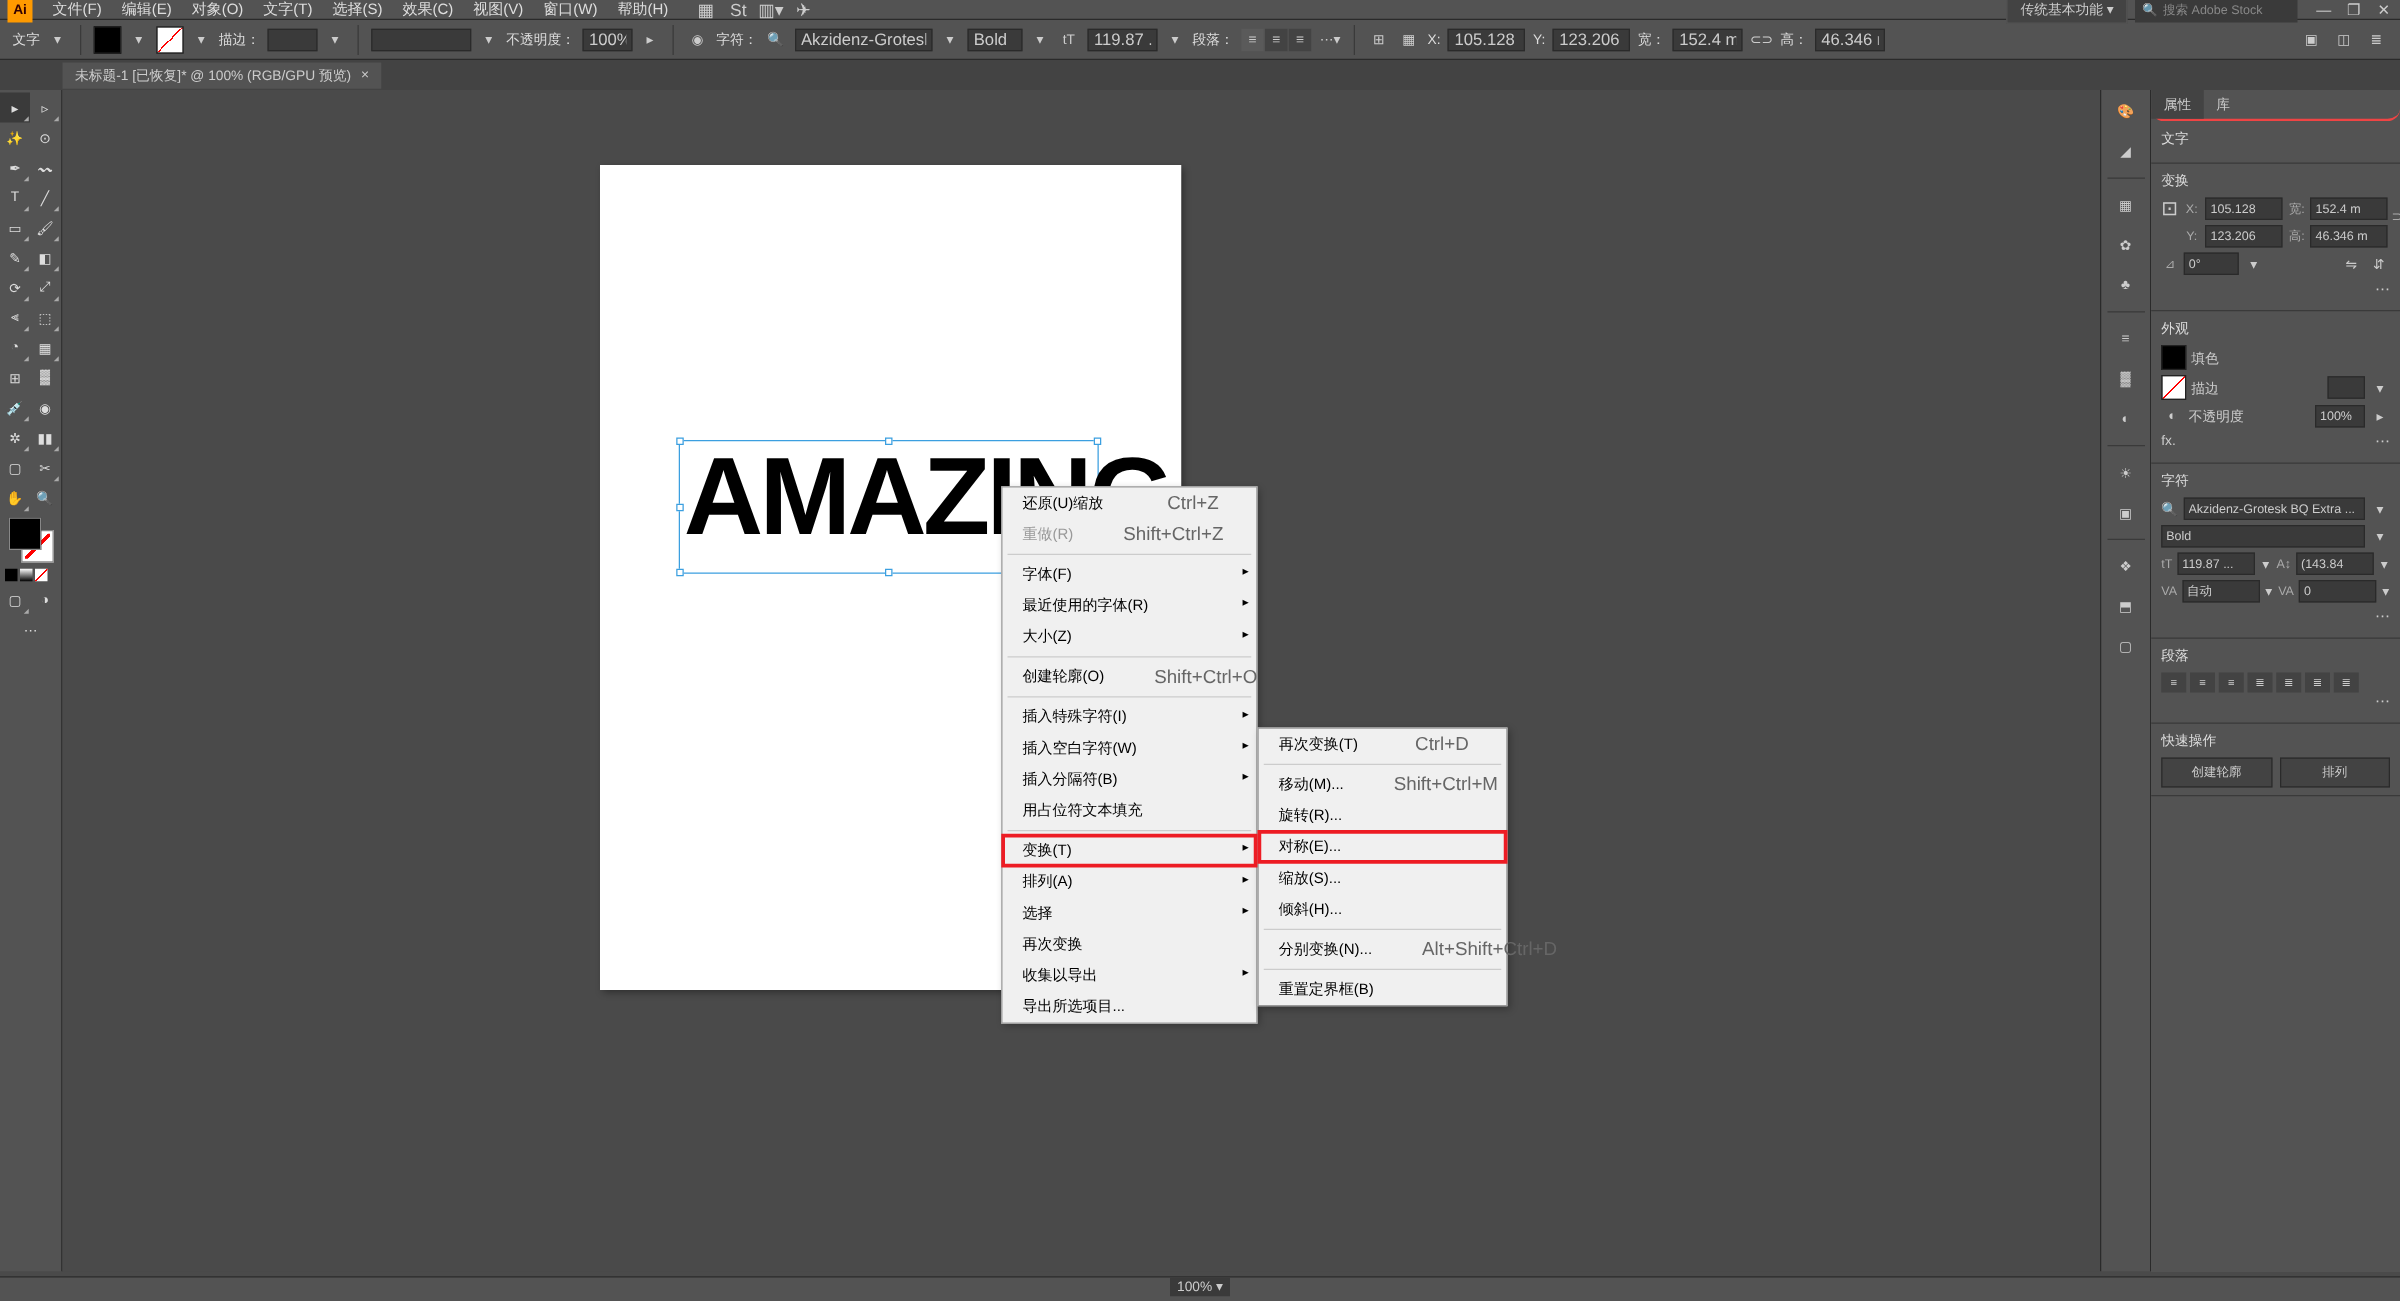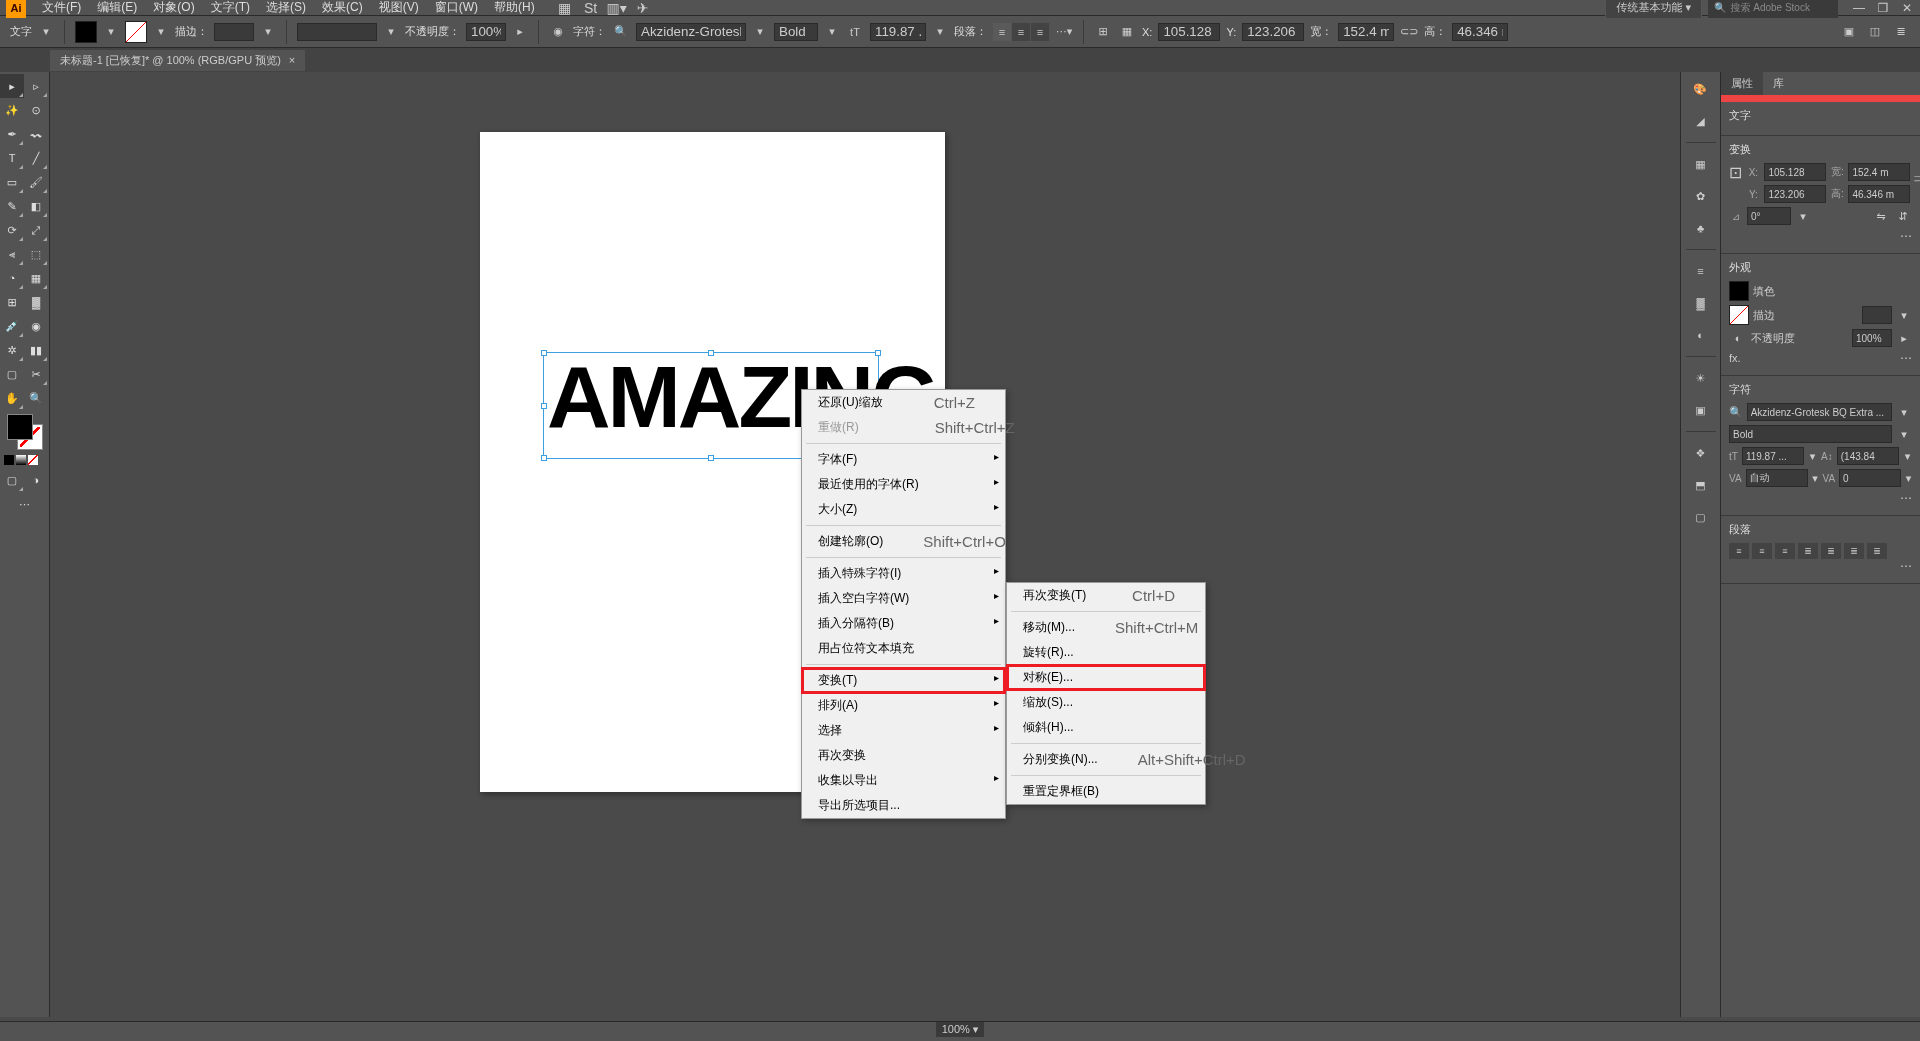--- a/index.html
+++ b/index.html
@@ -49,34 +49,34 @@
 .artboard { position:absolute; left:430px; top:60px; width:465px; height:660px; background:#fff; box-shadow:2px 2px 6px rgba(0,0,0,.4); }
 .text-box { position:absolute; left:493px; top:280px; width:336px; height:107px; border:1px solid #3b9fe0; }
 .text-box .handle { width:6px; height:6px; background:#fff; border:1px solid #3b9fe0; position:absolute; }
 .h-tl{top:-3px;left:-3px}.h-tc{top:-3px;left:calc(50% - 3px)}.h-tr{top:-3px;right:-3px}
 .h-ml{top:calc(50% - 3px);left:-3px}.h-mr{top:calc(50% - 3px);right:-3px}
 .h-bl{bottom:-3px;left:-3px}.h-bc{bottom:-3px;left:calc(50% - 3px)}.h-br{bottom:-3px;right:-3px}
 .big-text { font-family:Arial Black,Arial,sans-serif; font-weight:900; font-size:88px; letter-spacing:-3px; color:#000; position:absolute; left:3px; top:0; line-height:1; white-space:nowrap; }
 
 .context-menu { position:absolute; background:#f0f0f0; border:1px solid #999; box-shadow:2px 2px 6px rgba(0,0,0,.3); font-size:12px; color:#000; }
 .cm-item { padding:4px 30px 4px 16px; display:flex; justify-content:space-between; align-items:flex-start; cursor:pointer; position:relative; white-space:nowrap; }
-.cm-item.disabled { color:#999;gap:36px; }
+.cm-item.disabled { color:#999; }
 .cm-item.highlighted { outline:3px solid #ed1c24; outline-offset:-2px; z-index:1; }
 .cm-sep { height:1px; background:#ccc; margin:3px 4px; }
 .cm-shortcut { color:#666; font-size:15px; margin-left:40px; }
 .cm-arrow { position:absolute; right:6px; font-size:10px; }
 .ctx1 { left:751px; top:317px; width:205px; }
 .ctx2 { left:956px; top:510px; width:200px; }
 
 .right-dock { width:40px; background:#535353; border-left:1px solid #2a2a2a; display:flex; flex-direction:column; align-items:center; padding-top:6px; gap:10px; }
 .dock-icon { width:22px; height:22px; display:flex; align-items:center; justify-content:center; color:#ccc; }
 .dock-sep { width:30px; height:1px; background:#3a3a3a; }
 
 .prop-panel { width:200px; background:#535353; border-left:1px solid #2a2a2a; font-size:11px; color:#ccc; overflow-y:auto; }
-.pp-tabs { display:flex; border-bottom:7px solid #ef4444; }
+.pp-tabs { display:flex; border-bottom:2px solid #ef4444;border-radius:10px; }
 .pp-tab { padding:4px 10px; cursor:pointer; }
 .pp-tab.active { background:#434343; }
 .pp-section { padding:6px 8px; border-bottom:1px solid #3a3a3a; }
 .pp-title { font-size:11px; margin-bottom:6px; color:#ddd; }
 .pp-row { display:flex; align-items:center; gap:4px; margin-bottom:4px; }
 .pp-input { background:#3a3a3a; border:1px solid #2a2a2a; color:#ccc; width:62px; height:18px; padding:0 3px; font-size:10px; }
 .pp-lbl { width:14px; text-align:center; color:#aaa; font-size:10px; }
 .pp-swatch { width:20px; height:20px; border:1px solid #222; }
 .pp-align-row { display:flex; gap:3px; flex-wrap:wrap; }
 .pp-align-btn { width:20px; height:16px; background:#434343; display:flex; align-items:center; justify-content:center; font-size:9px; }
@@ -503,20 +503,27 @@
         <div class="pp-align-btn">≡</div>
         <div class="pp-align-btn">≣</div>
         <div class="pp-align-btn">≣</div>
         <div class="pp-align-btn">≣</div>
         <div class="pp-align-btn">≣</div>
       </div>
       <div class="pp-row">
           <span class="pp-menu-icon">⋯</span>
         </div>
     </div>
+    <div class="pp-section">
+      <div class="pp-title">快速操作</div>
+      <div class="pp-action-row">
+        <div class="pp-action-btn">创建轮廓</div>
+        <div class="pp-action-btn">排列</div>
+      </div>
+    </div>
   </div>
 </div>
 
 <div class="status-bar">
   <div class="sb-zoom"><span>100%</span> ▾</div>
   <div class="sb-nav">
     <div class="sb-nav-btn">|◂</div>
     <div class="sb-nav-btn">◂</div>
     <input class="cb-input" style="width: 30px; text-align: center;" value="1">
     <div class="sb-nav-btn">▾</div>

